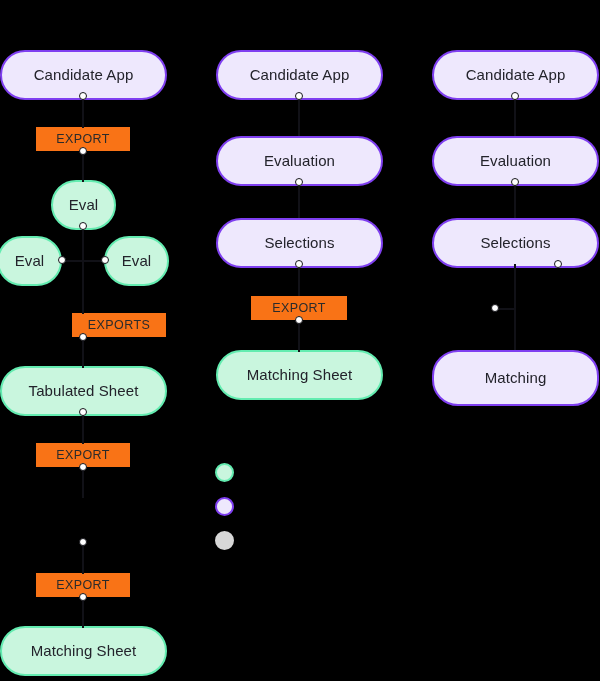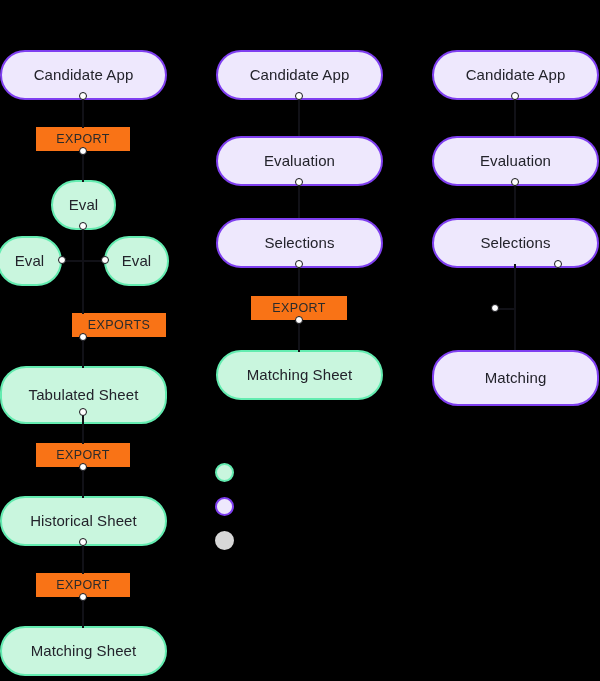--- a/index.html
+++ b/index.html
@@ -122,33 +122,30 @@
   <div class="node green" style="left:104px; top:232px; width:65px; height:50px;">
     <span>Eval</span>
   </div>
   <div class="port" style="left:101px; top:252px;"></div>
 
   <div class="export-label" style="left:36px; top:309px; width:94px; height:24px;margin-left:36px;">
     <span>EXPORTS</span>
   </div>
   <div class="port" style="left:79px; top:329px;"></div>
 
-  <div class="node green" style="left:0px; top:362px; width:167px; height:58px;">
+  <div class="node green" style="left:0px; top:362px; width:167px; height:50px;">
     <span>Tabulated Sheet</span>
   </div>
   <div class="port" style="left:79px; top:404px;"></div>
 
   <div class="export-label" style="left:36px; top:439px; width:94px; height:24px;">
     <span>EXPORT</span>
   </div>
   <div class="port" style="left:79px; top:459px;"></div>
 
-  <div class="node green" style="left:0px; top:492px; width:167px; height:50px;">
-    <span>Historical Sheet</span>
-  </div>
   <div class="port" style="left:79px; top:534px;"></div>
 
   <div class="export-label" style="left:36px; top:569px; width:94px; height:24px;">
     <span>EXPORT</span>
   </div>
   <div class="port" style="left:79px; top:589px;"></div>
 
   <div class="node green" style="left:0px; top:622px; width:167px; height:50px;">
     <span>Matching Sheet</span>
   </div>

